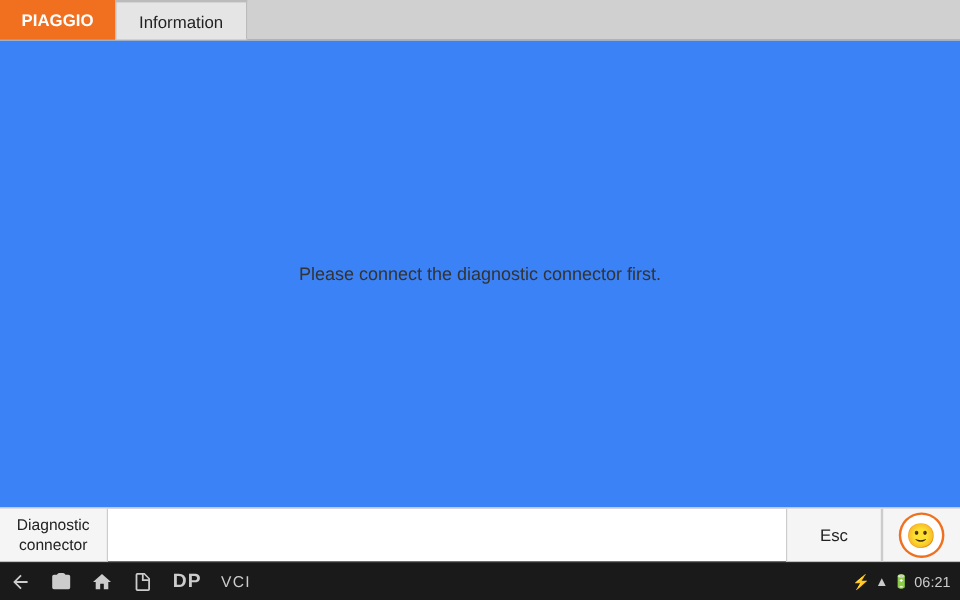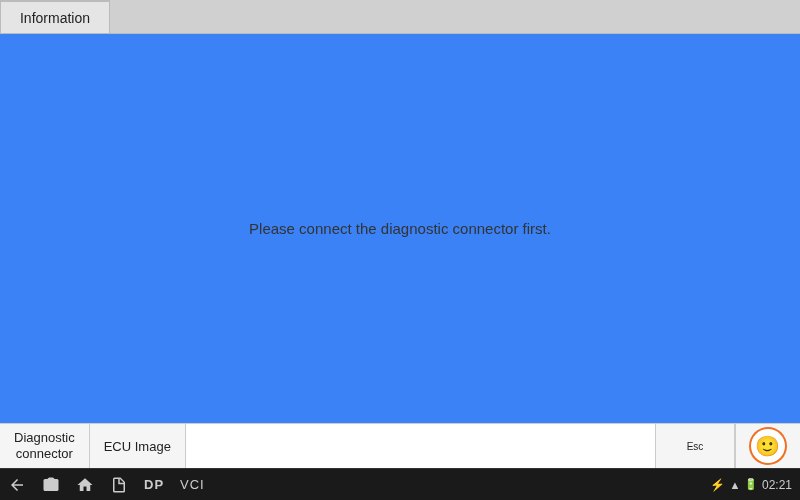--- a/index.html
+++ b/index.html
@@ -78,21 +78,21 @@
       border-right: 1px solid #ccc;
       min-width: 80px;
       cursor: pointer;
       background: #f5f5f5;
     }
     .action-btn.esc-btn {
       margin-left: auto;
       border-left: 1px solid #ccc;
       border-right: 1px solid #ccc;
       min-width: 80px;
-      font-size: 10px;
+      font-size: 14px;
     }
     .logo-btn {
       width: 65px;
       background: #f5f5f5;
       display: flex;
       align-items: center;
       justify-content: center;
       border-left: 1px solid #ccc;
       cursor: pointer;
     }
@@ -171,37 +171,37 @@
       flex-direction: column;
       align-items: center;
       justify-content: center;
       line-height: 1.2;
     }
   </style>
 </head>
 <body>
 
 <div class="top-bar">
+  <div class="tab-piaggio">
+    <span>PIAGGIO</span>
+  </div>
   <div class="tab-information">
     <span>Information</span>
   </div>
 </div>
 
 <div class="main-content">
   <span class="main-message">Please connect the diagnostic connector first.</span>
 </div>
 
 <div class="bottom-action-bar">
   <div class="action-btn action-btn-multi">
     <span>Diagnostic</span>
     <span>connector</span>
   </div>
-  <div class="action-btn">
-    <span>ECU Image</span>
-  </div>
   <div class="spacer"></div>
   <div class="action-btn esc-btn">
     <span>Esc</span>
   </div>
   <div class="logo-btn">
     <div class="obd-logo">
       <div class="obd-logo-face">
 
         <span style="font-size:20px;">🙂</span>
       </div>
@@ -229,30 +229,30 @@
     </svg>
   </div>
 
   <div class="nav-icon">
     <svg viewBox="0 0 24 24">
       <path d="M14 2H6a2 2 0 0 0-2 2v16a2 2 0 0 0 2 2h12a2 2 0 0 0 2-2V8l-6-6zm-1 1.5L18.5 9H13V3.5zM6 20V4h5v7h7v9H6z"></path>
     </svg>
   </div>
 
   <div class="nav-icon">
-    <span style="font-size:13px;font-weight:bold;letter-spacing:1px;">DP</span>
+    <span style="font-size:16px;font-weight:bold;letter-spacing:1px;">DP</span>
   </div>
 
   <div class="nav-icon">
     <span style="font-size:13px;font-weight:normal;letter-spacing:1px;">VCI</span>
   </div>
 
   <div class="status-area">
 
     <span style="font-size:12px;">⚡</span>
 
     <span style="font-size:11px;">▲</span>
 
     <span style="font-size:11px;">🔋</span>
 
-    <span class="time-text">02:21</span>
+    <span class="time-text">06:21</span>
   </div>
 </div>
 
 </body></html>

